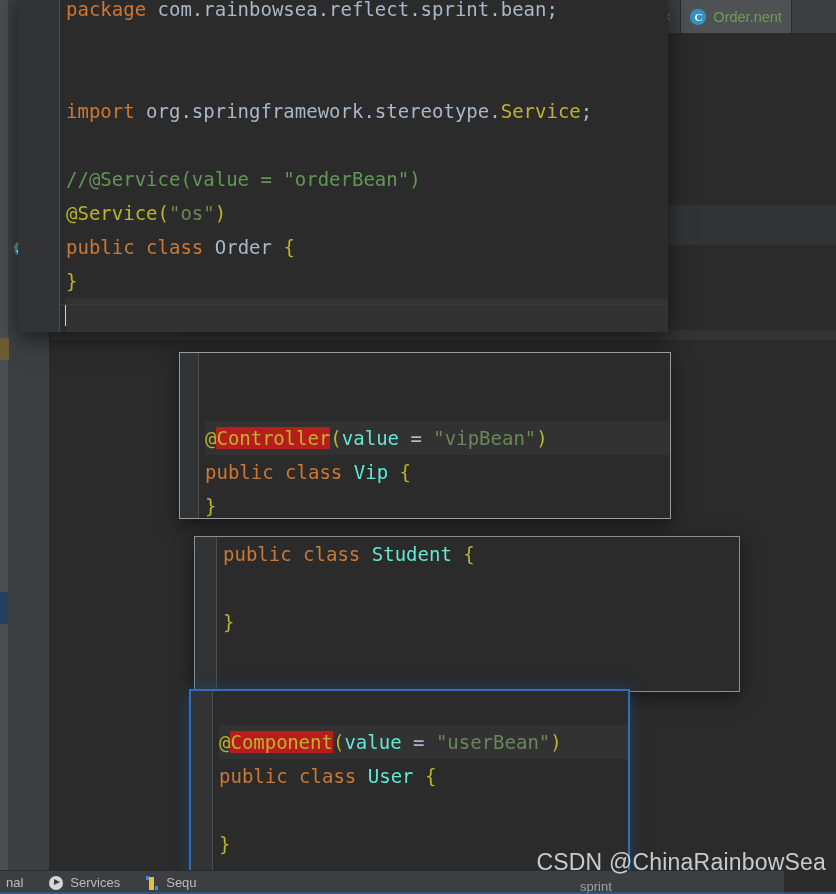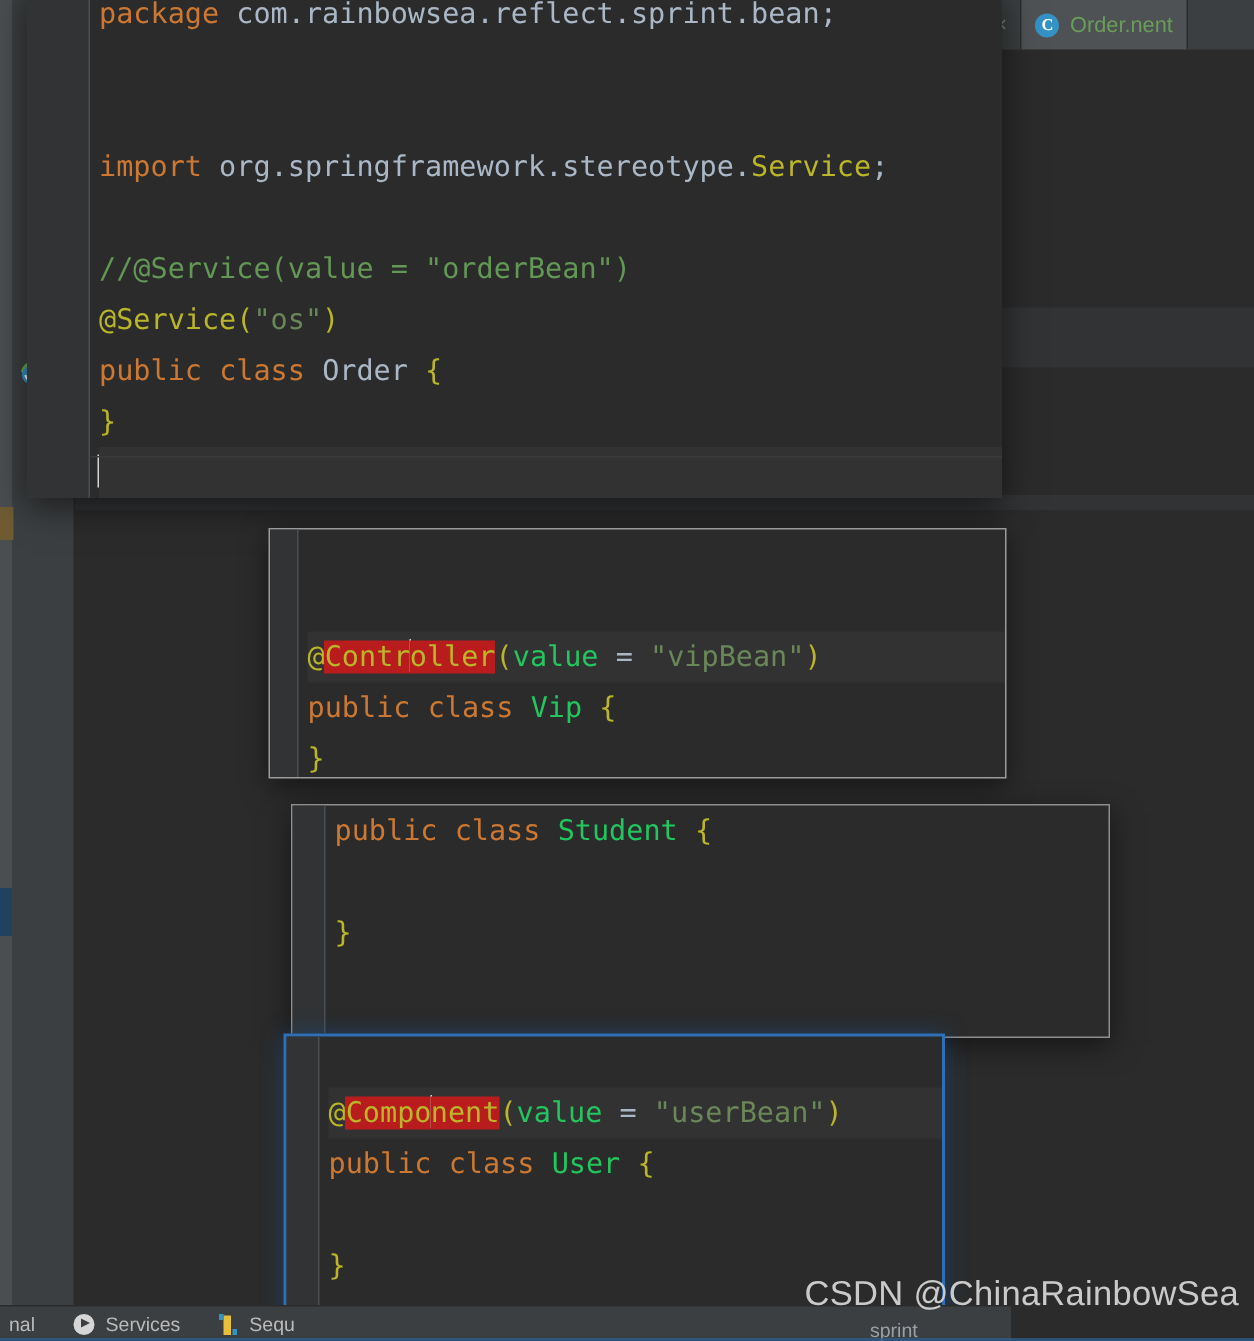--- a/index.html
+++ b/index.html
@@ -132,21 +132,21 @@
     position: absolute;
     left: 0; top: 338px;
     width: 9px; height: 22px;
     background: #6f5c33;
   }
 
   
   .statusbar {
     position: absolute;
     left: 0; bottom: 0;
-    width: 674px; height: 24px;
+    width: 784px; height: 24px;
     background: #3c3f41;
     border-top: 1px solid #2b2b2b;
     display: flex;
     align-items: center;
     gap: 26px;
     padding-left: 6px;
     font-size: 13px;
     color: #bbbbbb;
     overflow: hidden;
   }
@@ -234,21 +234,21 @@
   .ln.caretline { background: #323232; }
 
   
   .kw   { color: #cc7832; }
   .ann  { color: #bbb529; }
   .str  { color: #6a8759; }
   .cmt  { color: #629755; }
   .cls  { color: #a9b7c6; }
   .pln  { color: #a9b7c6; }
   .brace{ color: #bbb529; }
-  .type { color: #22c55e; }
+  .type { color: #5eead4; }
   .hl   { background: #b91c1c; }
 
   .caret {
     display: inline-block;
     width: 0;
     border-left: 1.5px solid #d2d2d2;
     height: 22px;
     vertical-align: -4px;
     margin: 0 -0.75px;
   }

